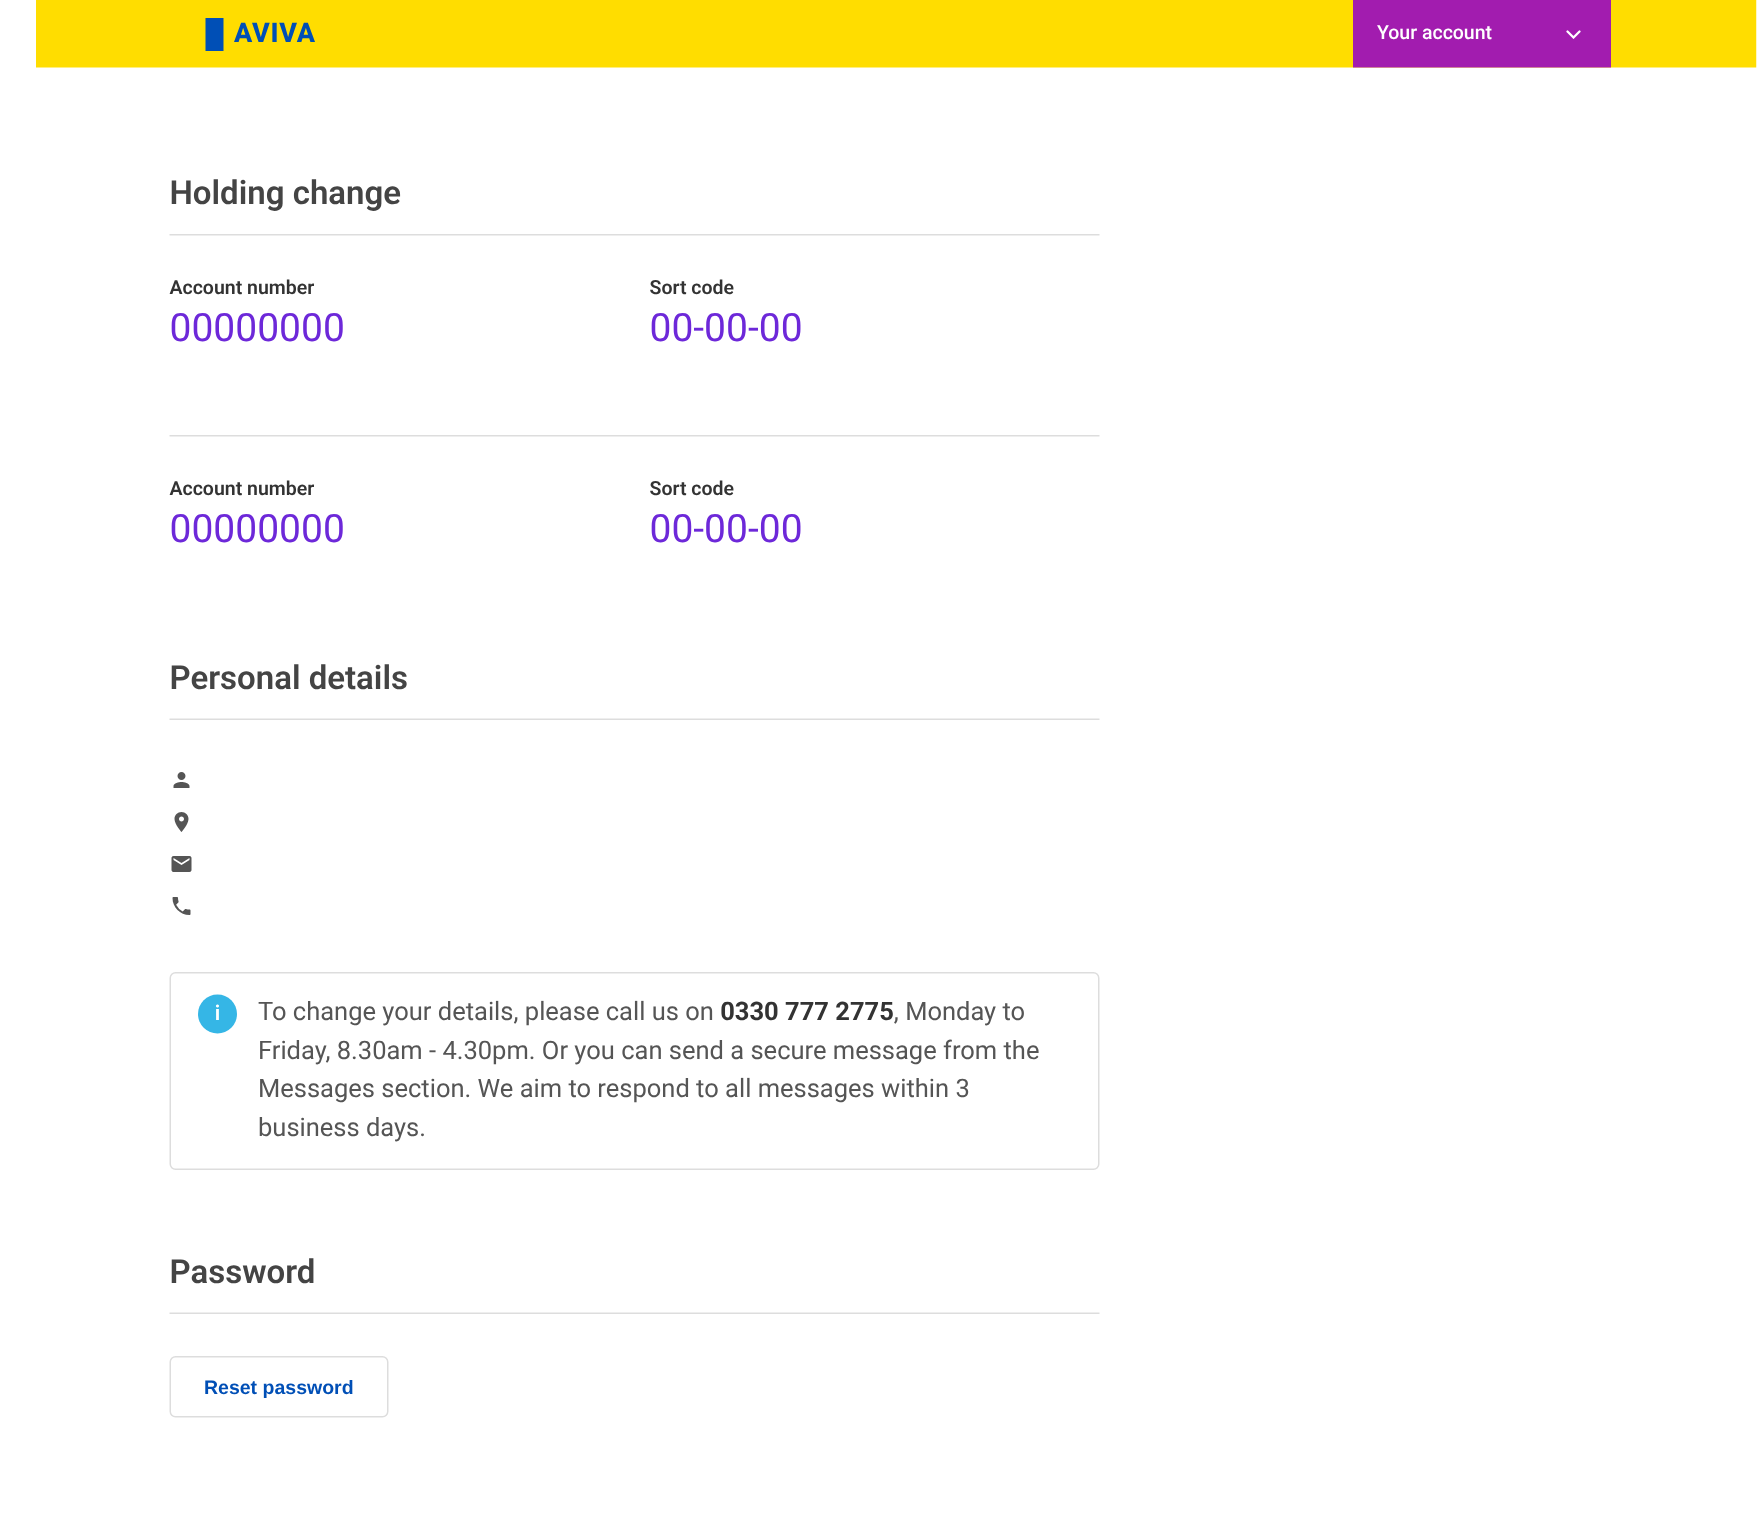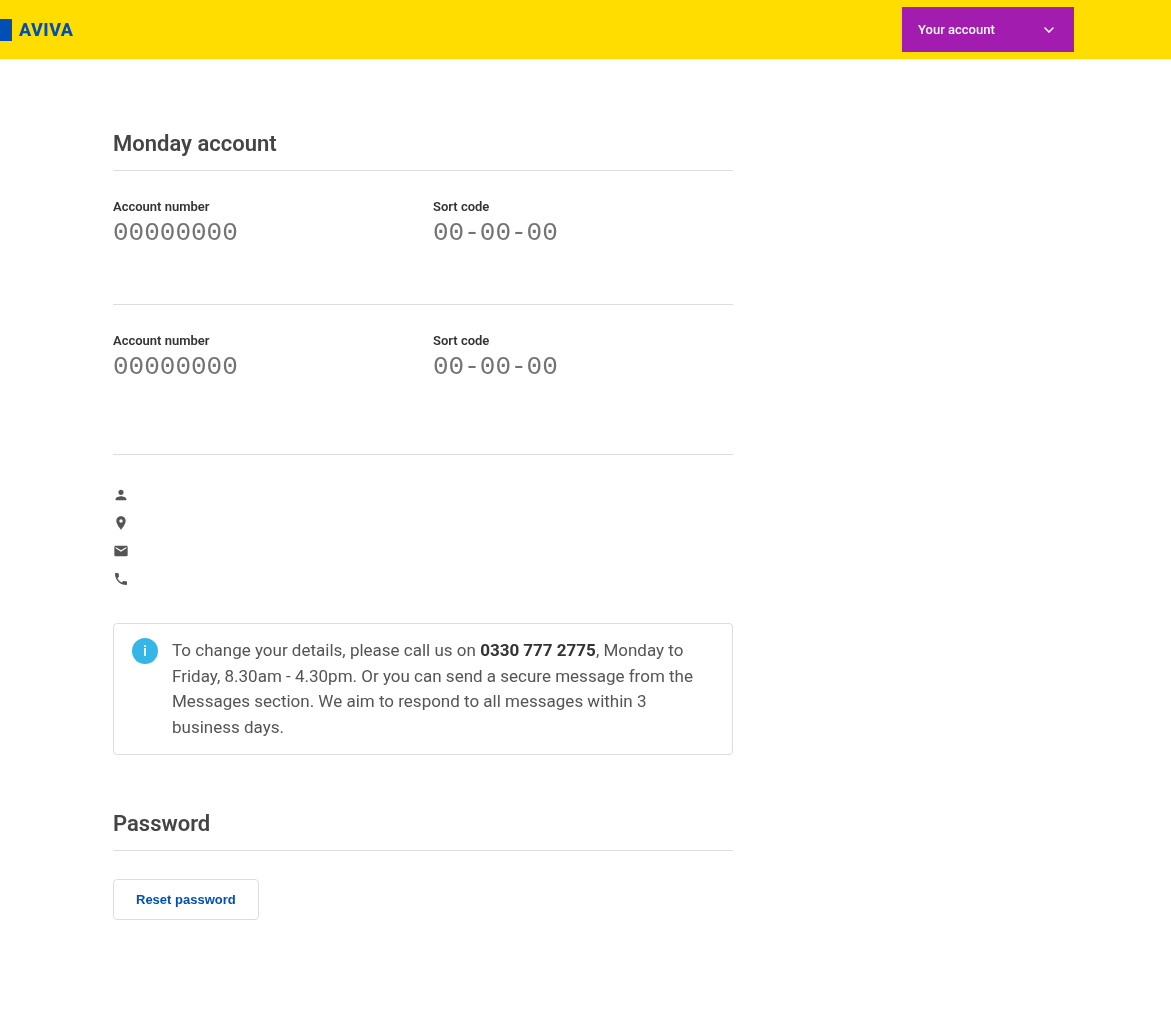--- a/index.html
+++ b/index.html
@@ -7,24 +7,26 @@
       padding: 0;
       box-sizing: border-box;
     }
     body {
       font-family: -apple-system, BlinkMacSystemFont, "Segoe UI", Roboto, Helvetica, Arial, sans-serif;
       color: #444;
       background: #fff;
     }
     .header {
       background: #FFDD00;
-      height: 59px;
+      height: 45px;
       display: flex;
       align-items: center;
       justify-content: space-between;
+      padding-left: 113px;
+      margin-left: 24px;
     }
     .logo {
       display: flex;
       align-items: center;
       gap: 4px;
     }
     .logo-mark {
       width: 15px;
       height: 22px;
       background: #004FB6;
@@ -103,22 +105,21 @@
     }
     .field-label {
       font-size: 13px;
       font-weight: 600;
       color: #333;
       margin-bottom: 4px;
     }
     .field-value {
       font-size: 26px;
       font-weight: 400;
-      color: #737373;
-      font-family: Liberation Mono, monospace;
+      color: #6d28d9;
     }
     .detail-list {
       list-style: none;
       margin-bottom: 28px;
     }
     .detail-item {
       display: flex;
       align-items: center;
       height: 28px;
       color: #555;
@@ -187,21 +188,21 @@
     <span class="chevron-down">
       <svg viewBox="0 0 10 6">
           <path d="M1 1 L5 5 L9 1" stroke="#fff" stroke-width="1.5" fill="none" stroke-linecap="round"></path>
         </svg>
     </span>
   </div>
 </header>
 
 <main class="content">
 
-  <h2 class="section-title">Monday account</h2>
+  <h2 class="section-title">Holding change</h2>
   <hr class="section-divider">
   <div class="account-row">
     <div class="account-block">
       <div class="field-label">Account number</div>
       <div class="field-value">00000000</div>
     </div>
     <div class="account-block">
       <div class="field-label">Sort code</div>
       <div class="field-value">00-00-00</div>
     </div>
@@ -212,20 +213,21 @@
     <div class="account-block">
       <div class="field-label">Account number</div>
       <div class="field-value">00000000</div>
     </div>
     <div class="account-block">
       <div class="field-label">Sort code</div>
       <div class="field-value">00-00-00</div>
     </div>
   </div>
 
+  <h2 class="section-title">Personal details</h2>
   <hr class="section-divider">
   <ul class="detail-list">
     <li class="detail-item">
       <span>
         <svg class="detail-icon" viewBox="0 0 24 24">
             <path d="M12 12c2.21 0 4-1.79 4-4s-1.79-4-4-4-4 1.79-4 4 1.79 4 4 4zm0 2c-2.67 0-8 1.34-8 4v2h16v-2c0-2.66-5.33-4-8-4z"></path>
           </svg>
       </span>
     </li>
     <li class="detail-item">

